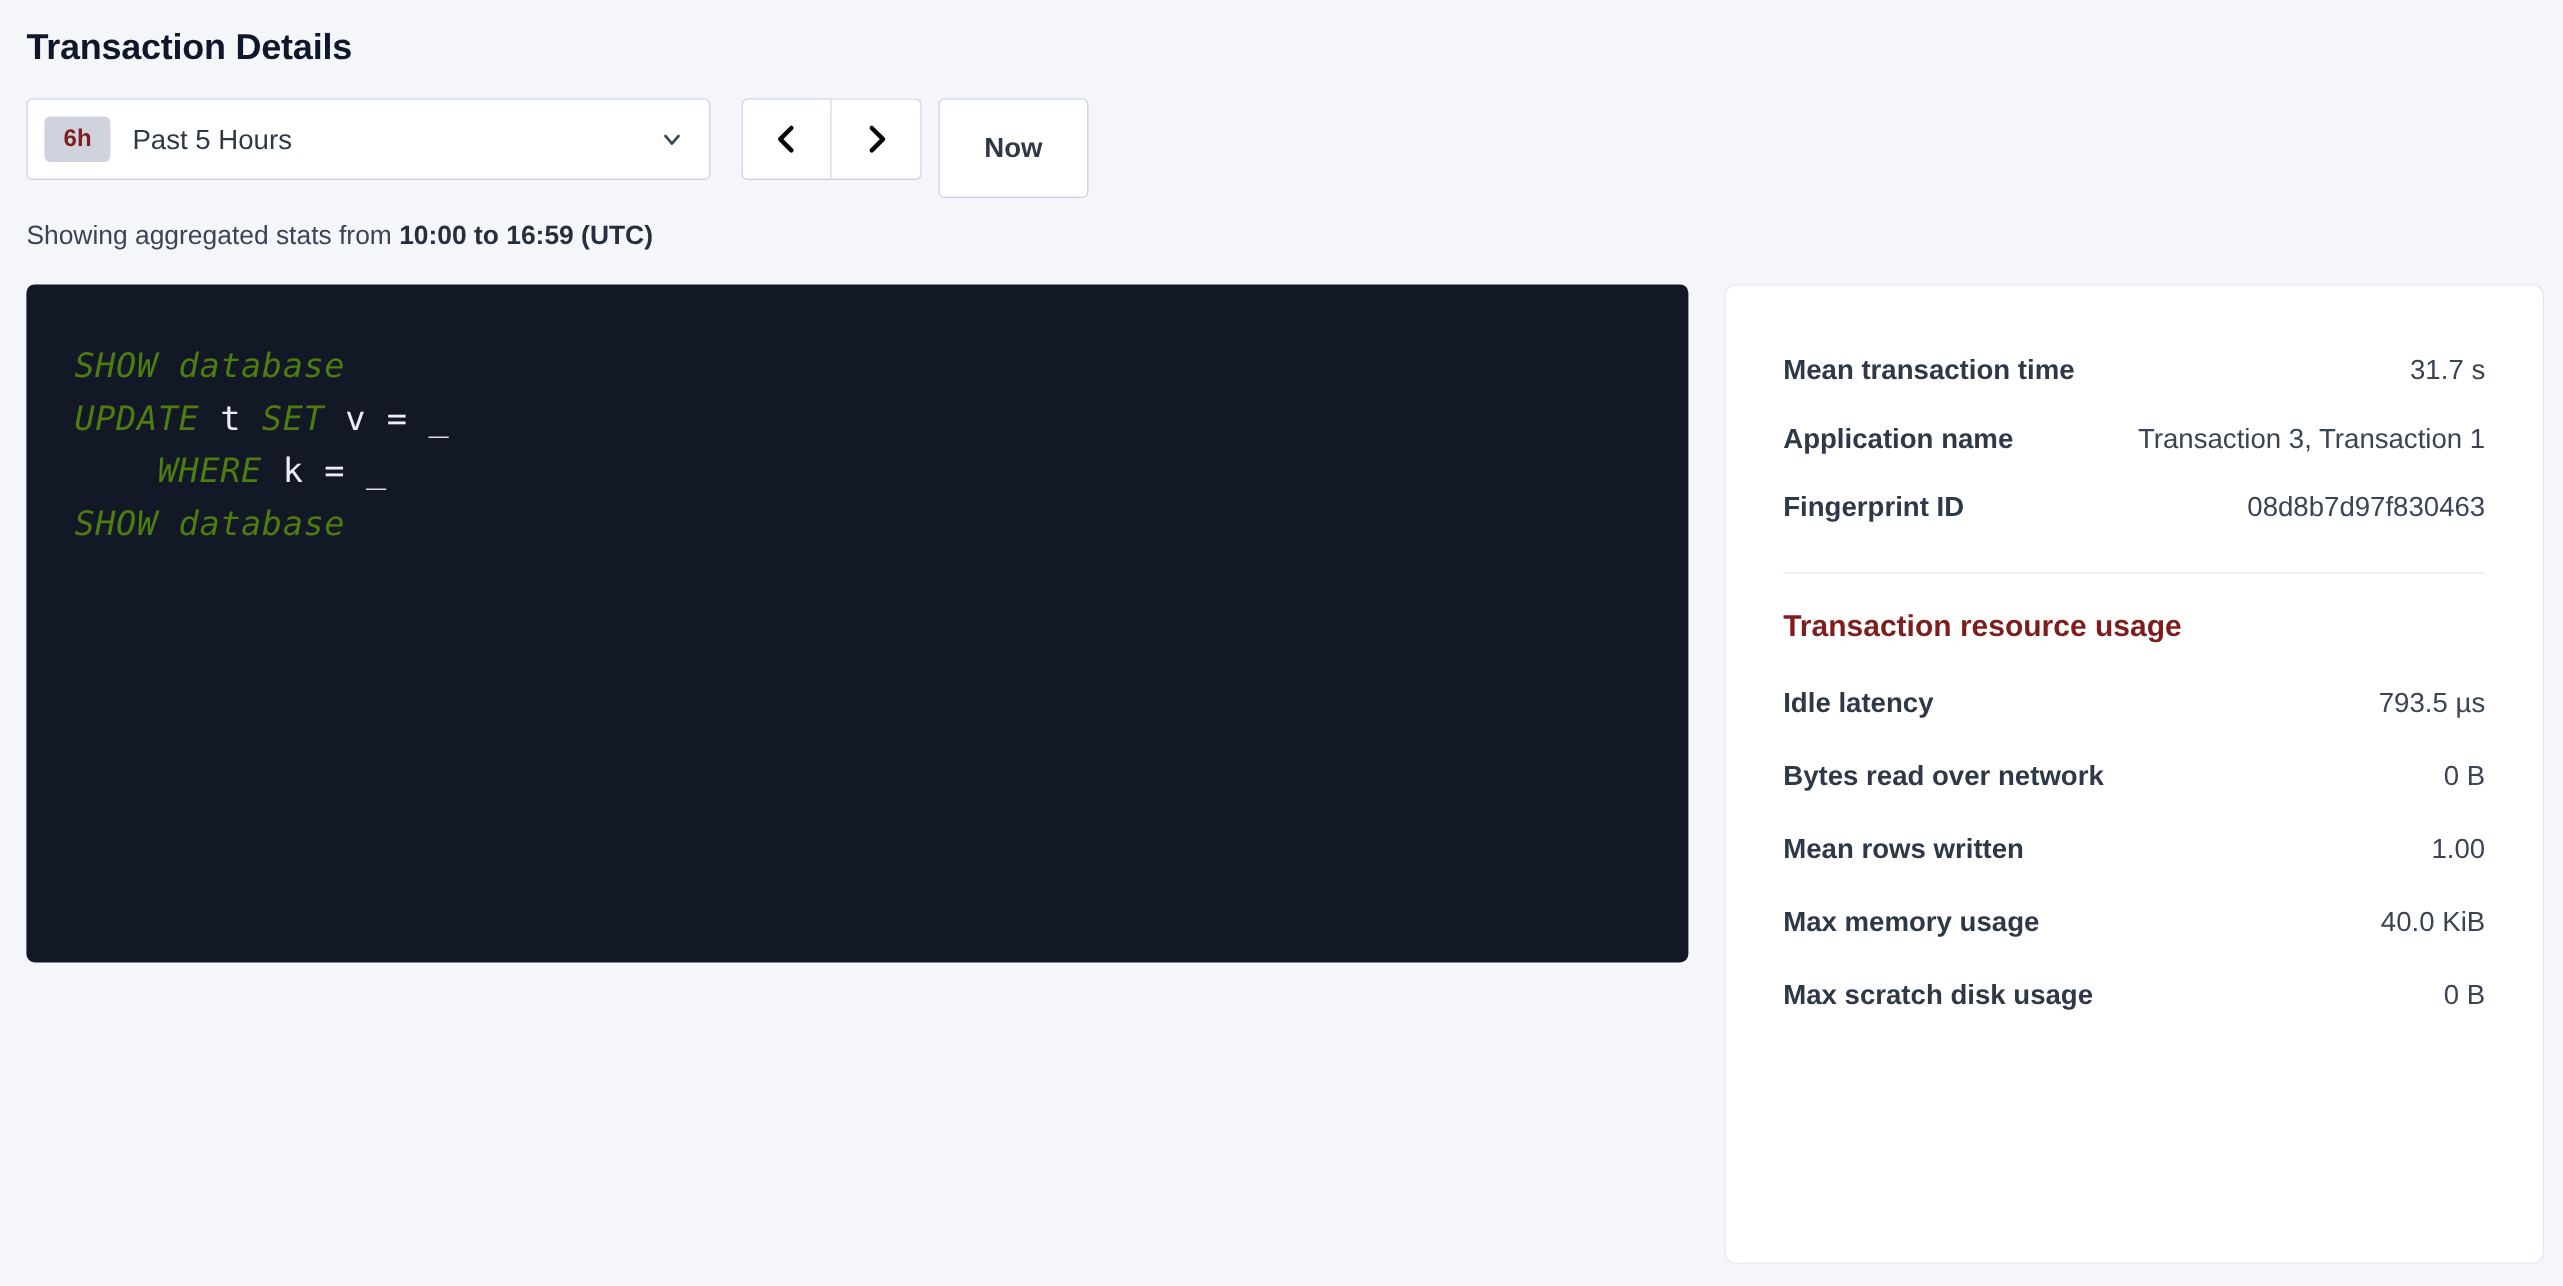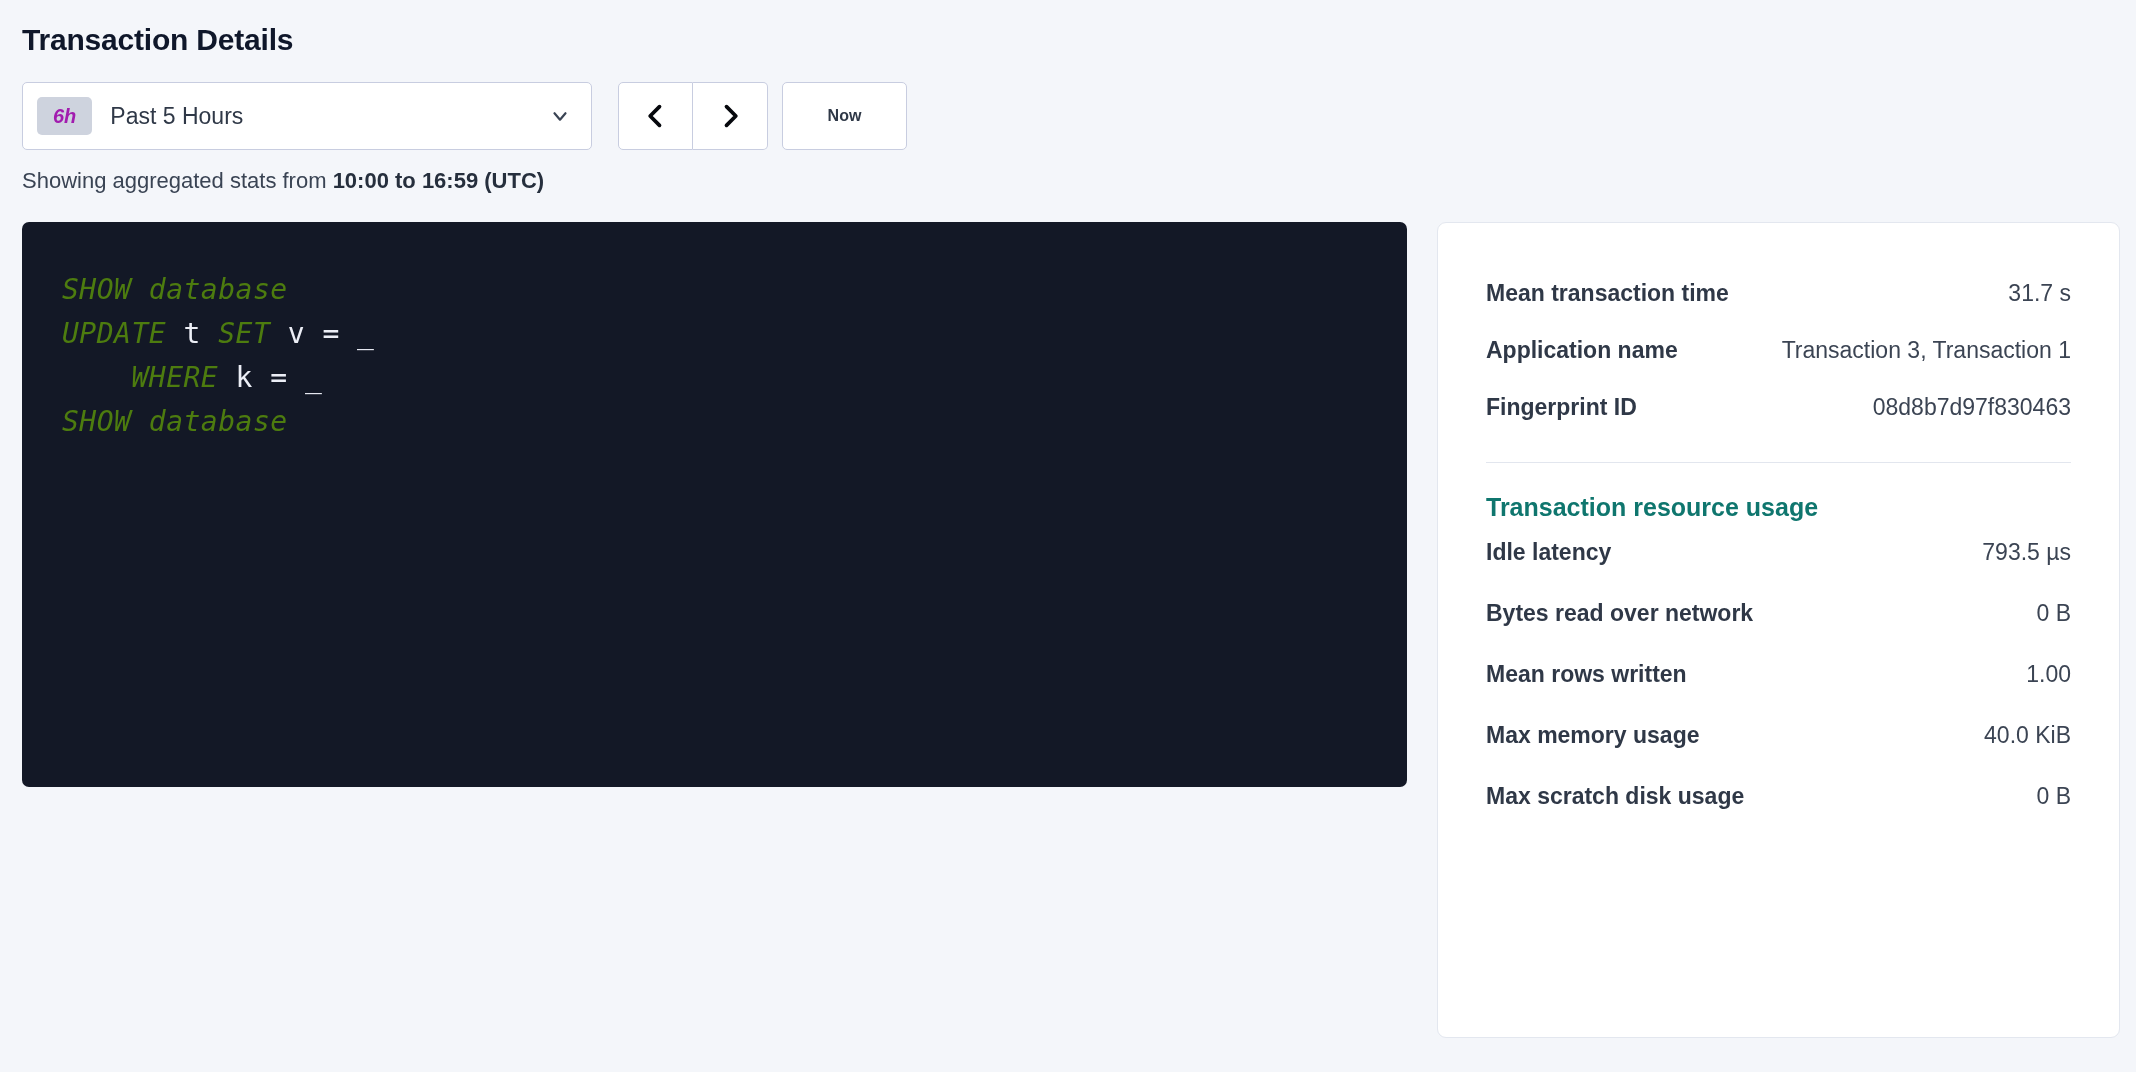--- a/index.html
+++ b/index.html
@@ -45,28 +45,27 @@
     height: 68px;
     background: #ffffff;
     border: 1px solid #c8cde0;
     border-radius: 5px;
     padding: 0 20px 0 14px;
     cursor: pointer;
   }
 
   .range-badge {
     background: #ced3de;
-    color: #a21caf;
+    color: #7f1d1d;
     font-size: 20px;
     font-weight: 700;
     border-radius: 5px;
     padding: 9px 16px;
     line-height: 1;
     margin-right: 18px;
-    font-style: italic;
   }
 
   .range-label {
     flex: 1;
     font-size: 23px;
     color: #2f3847;
     line-height: 1;
   }
 
   .chevron-down {
@@ -89,26 +88,26 @@
     justify-content: center;
     cursor: pointer;
   }
   .nav-btn.prev { border-radius: 5px 0 0 5px; }
   .nav-btn.next { border-radius: 0 5px 5px 0; border-left: none; }
 
   .nav-btn svg { width: 28px; height: 28px; }
 
   .now-btn {
     width: 125px;
-    height: 68px;
+    height: 83px;
     background: #ffffff;
     border: 1px solid #c8cde0;
     border-radius: 5px;
     font-family: "Liberation Sans", sans-serif;
-    font-size: 16px;
+    font-size: 23px;
     font-weight: 700;
     color: #2f3847;
     cursor: pointer;
     margin-left: 14px;
   }
 
   .showing-line {
     font-size: 22px;
     color: #3a4454;
     margin-bottom: 28px;
@@ -176,22 +175,22 @@
 
   .divider {
     height: 1px;
     background: #e2e6ee;
     margin: 26px 0 30px 0;
   }
 
   .section-title {
     font-size: 25px;
     font-weight: 700;
-    color: #0f766e;
-    margin-bottom: 0;
+    color: #7f1d1d;
+    margin-bottom: 18px;
   }
 
   .usage-row {
     display: flex;
     align-items: baseline;
     justify-content: space-between;
     gap: 32px;
     padding: 17px 0;
   }
 </style>

